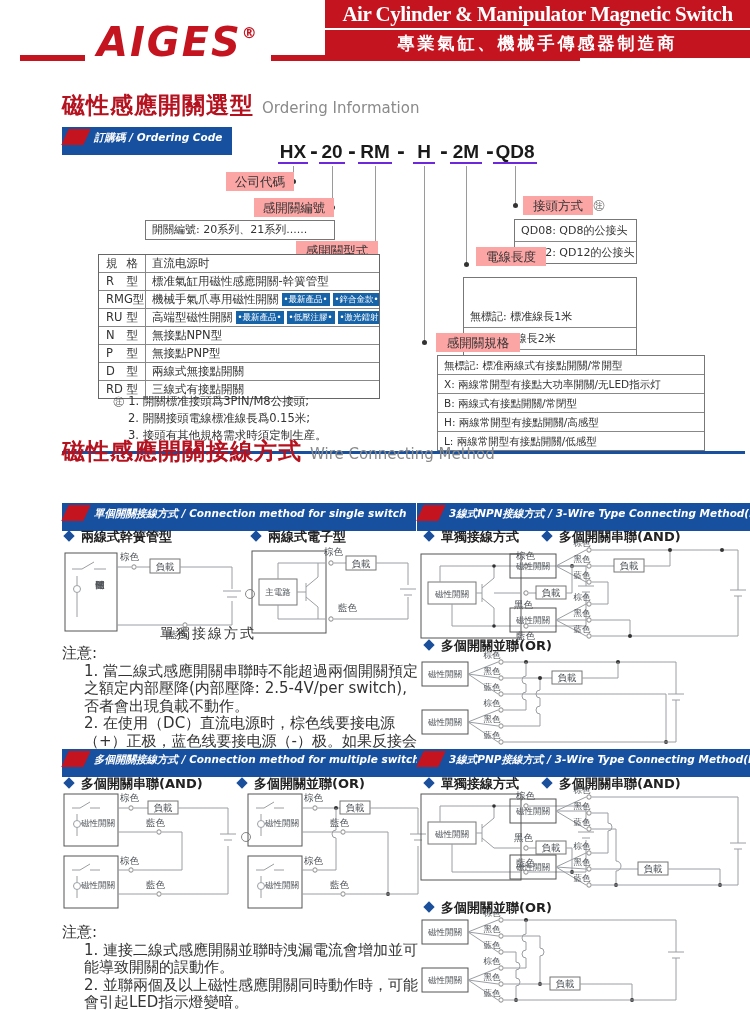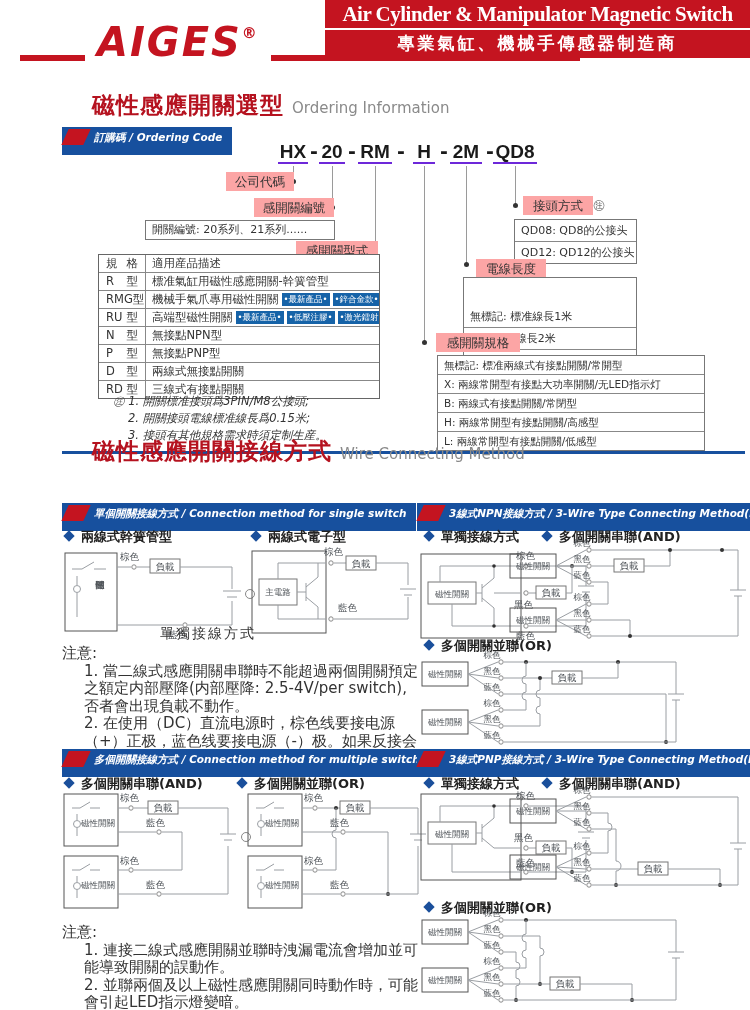--- a/index.html
+++ b/index.html
@@ -7,21 +7,21 @@
         font-family:"DejaVu Sans","Liberation Sans",sans-serif;color:#222;}
   
   .brand-bar{position:absolute;left:20px;top:55px;width:560px;height:6px;background:#c41420;}
   .logo{position:absolute;left:85px;top:10px;background:#fff;padding:0 12px;color:#c41420;
         font-size:40px;font-weight:900;font-style:italic;letter-spacing:2px;line-height:46px;}
   .logo sup{font-size:15px;font-style:normal;vertical-align:18px;}
   .banner{position:absolute;left:325px;top:0;width:425px;height:58px;background:#c41420;color:#fff;text-align:center;}
   .banner-title{font-family:"Liberation Serif",serif;font-weight:bold;font-size:21px;line-height:28px;letter-spacing:-0.5px;white-space:nowrap;}
   .banner-sub{font-size:17px;font-weight:bold;letter-spacing:3px;line-height:27px;border-top:2px solid #fff;}
   
-  .sec-title{position:absolute;white-space:nowrap;margin-left:30px;}
+  .sec-title{position:absolute;white-space:nowrap;}
   .sec-title .zh{color:#b5121f;font-size:23px;font-weight:bold;letter-spacing:1px;}
   .sec-title .en{color:#8a8a8a;font-size:15px;margin-left:8px;}
   
   .ribbon{position:absolute;height:28px;background:#17509e;color:#fff;font-size:10.5px;font-weight:bold;
           font-style:italic;line-height:20px;padding:0 10px 0 32px;white-space:nowrap;}
   .ribbon .flag{position:absolute;left:3px;top:2px;width:22px;height:16px;background:#c41420;transform:skewX(-25deg);}
   
   .cp{position:absolute;top:141px;font-size:19px;font-weight:bold;color:#1a1a1a;text-align:center;
       border-bottom:2px solid #6d28d9;line-height:21px;font-family:"Liberation Sans",sans-serif;}
   .cs{position:absolute;top:141px;font-size:19px;font-weight:bold;color:#1a1a1a;line-height:21px;}
@@ -34,21 +34,21 @@
   .obox .row:first-child{border-top:none;}
   
   .tbl{position:absolute;left:98px;top:254px;width:280px;border:1px solid #666;background:#fff;font-size:11.5px;color:#333;}
   .trow{display:flex;height:17px;line-height:16px;border-top:1px solid #888;}
   .trow:first-child{border-top:none;}
   .tc1{width:46px;display:flex;justify-content:space-between;padding:0 7px;box-sizing:border-box;}
   .tc2{flex:1;border-left:1px solid #888;padding-left:6px;white-space:nowrap;overflow:hidden;}
   .badge{display:inline-block;background:#1663a8;color:#fff;font-size:8.5px;line-height:11px;padding:1px 2px;margin-left:3px;vertical-align:1px;}
   
   .notes{position:absolute;font-size:11.5px;line-height:17px;color:#333;}
-  .notes div{white-space:nowrap;font-style:italic;}
+  .notes div{white-space:nowrap;}
   .notes div + div{padding-left:15px;}
   .notes2{position:absolute;font-size:15px;line-height:17.5px;color:#333;}
   .notes2 .item{padding-left:22px;}
   .divider{position:absolute;left:62px;top:451px;width:683px;height:3px;background:#17509e;}
   
   .sub{position:absolute;font-size:13px;font-weight:bold;color:#222;white-space:nowrap;}
   .dia{display:inline-block;width:8px;height:8px;background:#1a4f9b;transform:rotate(45deg);margin-right:8px;vertical-align:1px;}
   .caption{position:absolute;font-size:14px;color:#333;letter-spacing:2px;}
   
   svg.diag{position:absolute;overflow:visible;}
@@ -114,42 +114,42 @@
   <div class="obox" style="left:145px;top:220px;width:188px;">
     <div class="row" style="font-size:11px;line-height:18px;">開關編號: 20系列、21系列......</div>
   </div>
   <div class="lbl" style="left:296px;top:241px;width:76px;">感開關型式</div>
   <div class="lbl" style="left:523px;top:196px;width:64px;">接頭方式</div>
   <div class="notemark" style="left:593px;top:197px;">㊟</div>
   <div class="obox" style="left:514px;top:219px;width:121px;">
     <div class="row" style="font-size:11px;line-height:21px;">QD08: QD8的公接头</div>
     <div class="row" style="font-size:11px;line-height:21px;">QD12: QD12的公接头</div>
   </div>
-  <div class="lbl" style="left:476px;top:259px;width:64px;">電線長度</div>
+  <div class="lbl" style="left:476px;top:247px;width:64px;">電線長度</div>
   <div class="obox" style="left:463px;top:277px;width:172px;">
     <div class="row" style="font-size:11px;line-height:21px;margin-top:28px;">無標記: 標准線長1米</div>
     <div class="row" style="font-size:11px;line-height:21px;">2M: 開關線長2米</div>
     <div class="row" style="font-size:11px;line-height:21px;">5M: 開關線長5米......</div>
   </div>
   <div class="lbl" style="left:436px;top:333px;width:78px;">感開關規格</div>
   <div class="obox" style="left:437px;top:355px;width:266px;">
     <div class="row" style="font-size:10.5px;line-height:18px;">無標記: 標准兩線式有接點開關/常開型</div>
     <div class="row" style="font-size:10.5px;line-height:18px;">X: 兩線常開型有接點大功率開關/无LED指示灯</div>
     <div class="row" style="font-size:10.5px;line-height:18px;">B: 兩線式有接點開關/常閉型</div>
     <div class="row" style="font-size:10.5px;line-height:18px;">H: 兩線常開型有接點開關/高感型</div>
     <div class="row" style="font-size:10.5px;line-height:18px;">L: 兩線常開型有接點開關/低感型</div>
   </div>
 
   <div class="tbl">
     <div class="trow">
       <div class="tc1">
           <span>規</span>
           <span>格</span>
         </div>
-      <div class="tc2">適用産品描述</div>
+      <div class="tc2">直流电源时</div>
     </div>
     <div class="trow">
       <div class="tc1">
           <span>R</span>
           <span>型</span>
         </div>
       <div class="tc2">標准氣缸用磁性感應開關-幹簧管型</div>
     </div>
     <div class="trow">
       <div class="tc1">

